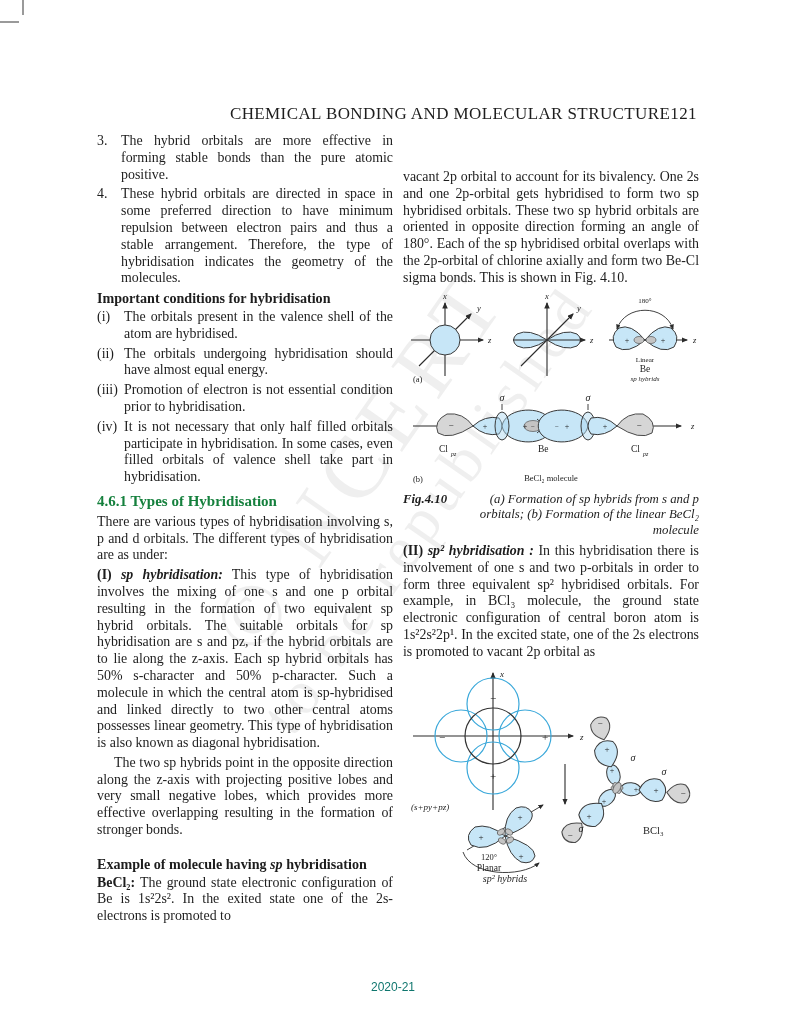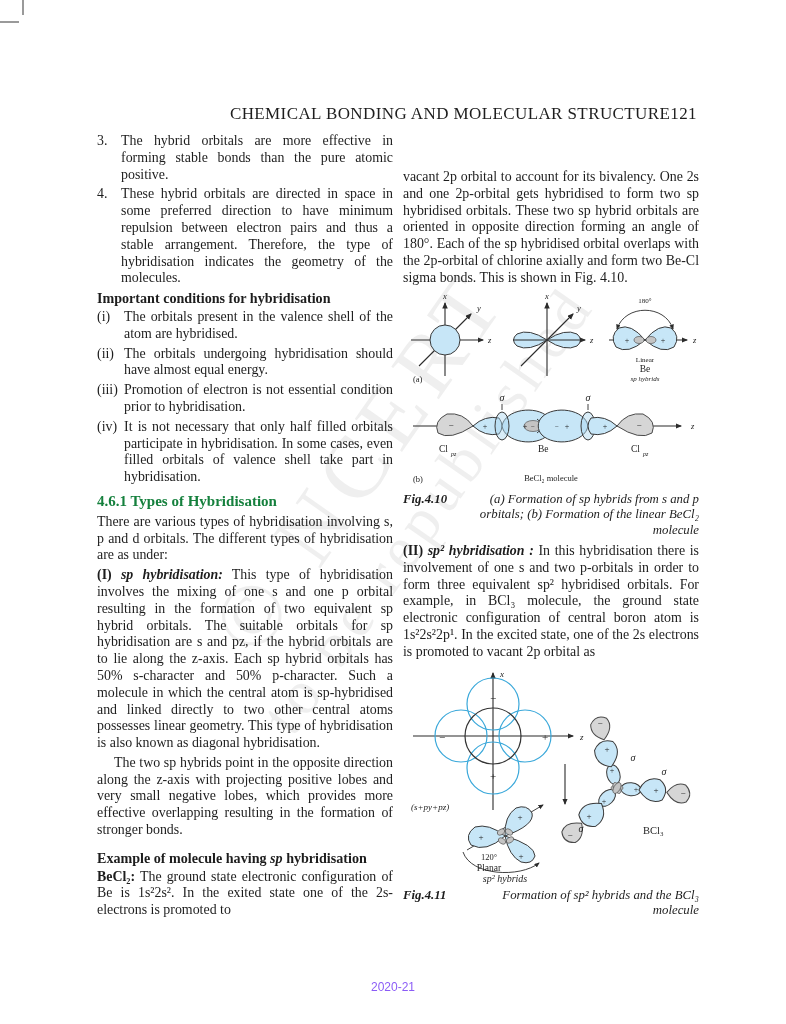--- a/index.html
+++ b/index.html
@@ -21,29 +21,29 @@
 
   .num-item { display:flex; margin-bottom:3px; }
   .num-item .n  { flex:0 0 24px; }
   .num-item .n2 { flex:0 0 27px; }
   .num-item .t  { flex:1; text-align:justify; }
 
   .bold-head { font-weight:bold; font-size:14.1px; margin:3px 0 2px; text-align:left; }
   .sec-head  { font-weight:bold; font-size:15px; color:#15803d; margin:7px 0 4px; text-align:left; }
 
   .para { margin-bottom:3px; }
-  .para-indent { text-indent:17px; margin-bottom:11px; }
+  .para-indent { text-indent:17px; margin-bottom:17px; }
 
   .fig { display:block; margin:2px auto 0; }
 
   .caption { display:flex; font-size:12.8px; line-height:15.5px; font-style:italic; margin:4px 0 5px; }
   .caption .lab { flex:0 0 64px; font-weight:bold; }
   .caption .txt { flex:1; text-align:right; }
 
-  .footer { position:absolute; left:0; right:0; top:980px; text-align:center; font-family:"Liberation Sans", sans-serif; font-size:12px; color:#8b5cf6; z-index:2; }
+  .footer { position:absolute; left:0; right:0; top:980px; text-align:center; font-family:"Liberation Sans", sans-serif; font-size:12px; color:#0f766e; z-index:2; }
 
   svg text { font-family:"Liberation Serif", serif; fill:#1d1d1d; }
   svg .it { font-style:italic; }
   .orb  { fill:#c7e6f7; stroke:#3a3a3a; stroke-width:1; }
   .orbg { fill:#d6d6d6; stroke:#4a4a4a; stroke-width:1; }
   .ax   { stroke:#2b2b2b; stroke-width:1.1; fill:none; }
   .thin { stroke:#2b2b2b; stroke-width:0.9; fill:none; }
   .cyanc{ stroke:#3aa8da; stroke-width:1.2; fill:none; }
   .blkc { stroke:#333; stroke-width:1.2; fill:none; }
   .smg  { fill:#c4c4c4; stroke:#555; stroke-width:0.7; }
@@ -274,21 +274,17 @@
       <text x="199" y="140" font-size="8" text-anchor="middle">+</text>
       <text x="184" y="155" font-size="9" text-anchor="middle">+</text>
       <text x="165" y="174" font-size="9" text-anchor="middle">−</text>
       <text class="it" x="228" y="97" font-size="10" text-anchor="middle">σ</text>
       <text class="it" x="259" y="111" font-size="10" text-anchor="middle">σ</text>
       <text class="it" x="176" y="168" font-size="10" text-anchor="middle">σ</text>
       <text x="238" y="170" font-size="10.5">BCl₃</text>
     </g>
   </svg>
 
-  <div class="caption">
-    <div class="lab">Fig.4.11</div>
-    <div class="txt">Formation of sp² hybrids and the BCl₃ molecule</div>
-  </div>
 </div>
 
 <div class="footer">
   <span>2020-21</span>
 </div>
 
 </body></html>

